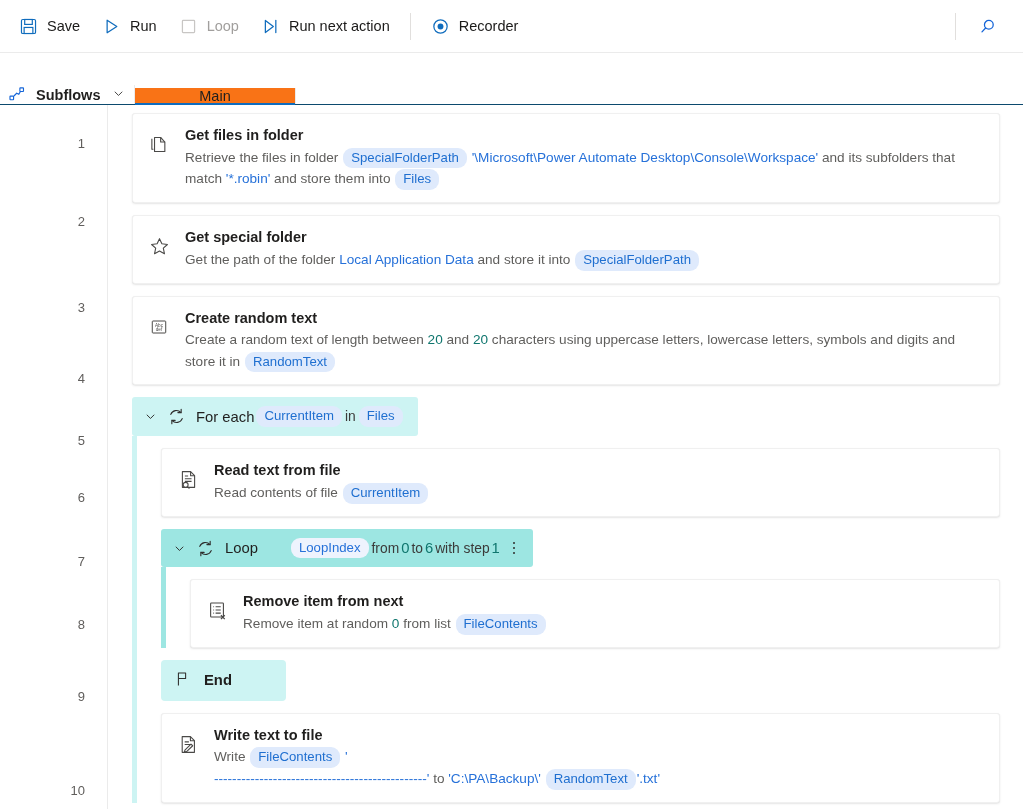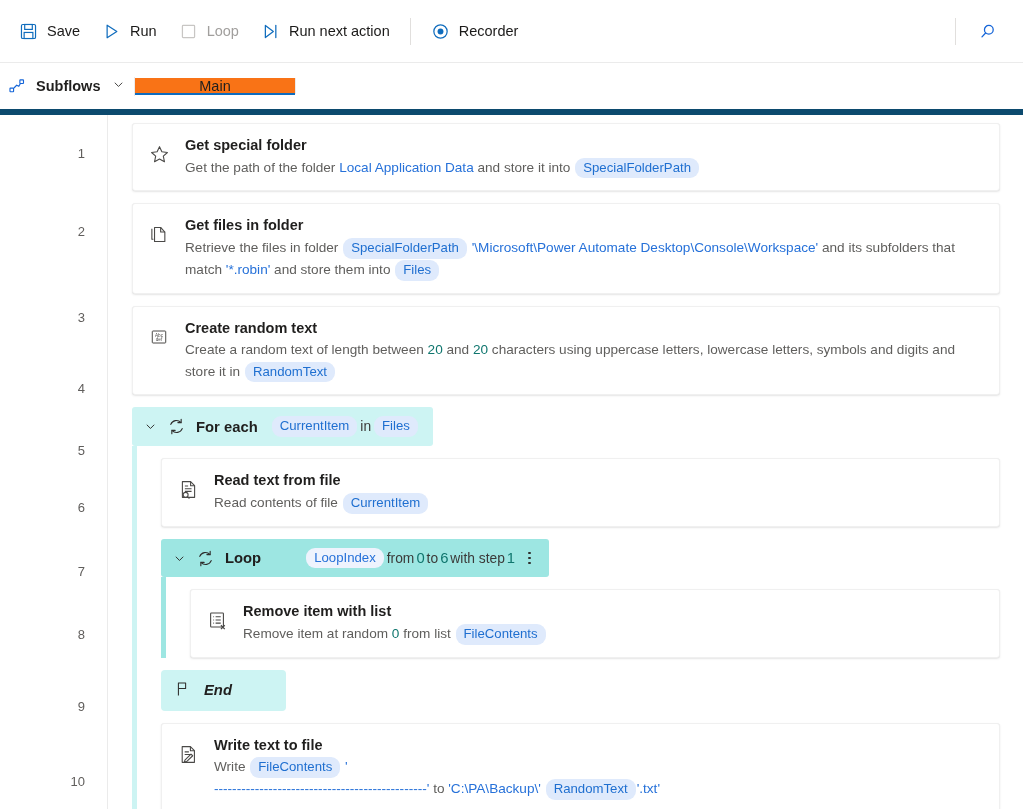--- a/index.html
+++ b/index.html
@@ -7,21 +7,21 @@
   html, body {
     margin: 0; padding: 0;
     width: 1023px; height: 809px;
     background: #ffffff;
     font-family: "Liberation Sans", sans-serif;
     overflow: hidden;
   }
 
   
   .toolbar {
-    height: 63px;
+    height: 53px;
     display: flex;
     align-items: center;
     padding: 0 14px 0 8px;
     background: #ffffff;
     border-bottom: 1px solid #ebebeb;
     position: relative;
   }
   .tb-btn {
     display: flex;
     align-items: center;
@@ -47,23 +47,23 @@
   .tb-search {
     width: 44px; height: 40px;
     display: flex; align-items: center; justify-content: center;
     border-radius: 3px; cursor: pointer;
   }
 
   
   .tabstrip {
     height: 52px;
     display: flex;
-    align-items: center;
+    align-items: flex-end;
     background: #ffffff;
-    border-bottom: 6px solid #0c4a6e;
+    border-bottom: 1px solid #0c4a6e;
   }
   .subflows {
     width: 135px;
     display: flex;
     align-items: center;
     gap: 9px;
     padding-left: 8px;
     cursor: pointer;
     border-right: 1px solid #ebebeb;
     font-size: 14.5px;
@@ -177,21 +177,21 @@
     gap: 0;
     border-radius: 3px;
     padding: 9px 14px 9px 11px;
     font-size: 14.8px;
     color: #201f1e;
     cursor: pointer;
     white-space: nowrap;
   }
   .head-foreach { background: #cdf4f3; }
   .head-loop    { background: #9de6e2; }
-  .head-label   { font-weight: 700; margin-right: 13px; }
+  .head-label   { font-weight: 400; margin-right: 1px; }
   .head-word    { color: #3b3a39; font-size: 13.8px; margin: 0 2px; }
   .head-chev { margin-right: 9px; display:flex; align-items:center; }
   .head-loopicon { margin-right: 10px; display:flex; align-items:center; }
   .head-dots {
     margin-left: 9px;
     display: flex; flex-direction: column; gap: 2.5px;
     padding: 2px 4px;
   }
   .head-dots i {
     width: 2.6px; height: 2.6px; border-radius: 50%;
@@ -228,21 +228,20 @@
     align-items: center;
     gap: 12px;
     background: #cdf4f3;
     border-radius: 4px;
     padding: 10px 40px 10px 13px;
     font-size: 14.8px;
     font-weight: 700;
     color: #201f1e;
     cursor: pointer;
     min-width: 125px;
-    font-style: italic;
   }
   .end-wrap { margin-bottom: 12px; }
   .pad-top-12 { padding-top: 12px; }
 </style>
 </head>
 <body>
 
 <div class="toolbar">
 
   <div class="tb-btn">
@@ -336,48 +335,48 @@
   <div class="gutter">
     <div class="num" style="top:32px">1</div>
     <div class="num" style="top:110px">2</div>
     <div class="num" style="top:196px">3</div>
     <div class="num" style="top:267px">4</div>
     <div class="num" style="top:329px">5</div>
     <div class="num" style="top:386px">6</div>
     <div class="num" style="top:450px">7</div>
     <div class="num" style="top:513px">8</div>
     <div class="num" style="top:585px">9</div>
-    <div class="num" style="top:660px">10</div>
+    <div class="num" style="top:679px">10</div>
   </div>
 
   <div class="canvas">
-
-    <div class="card">
-      <div class="card-icon">
-        <svg viewBox="0 0 22 22" width="21" height="21" fill="none" stroke="#4a4947" stroke-width="1.15" stroke-linejoin="round">
-          <path d="M11 2.8 L13.5 8.2 L19.3 8.9 L15.0 12.8 L16.2 18.6 L11 15.7 L5.8 18.6 L7.0 12.8 L2.7 8.9 L8.5 8.2 Z"></path>
-        </svg>
-      </div>
-      <div class="card-body">
-        <div class="card-title">Get special folder</div>
-        <div class="card-desc"><span>Get the path of the folder </span><span class="lit">Local Application Data</span><span> and store it into </span><span class="var">SpecialFolderPath</span></div>
-      </div>
-    </div>
 
     <div class="card">
       <div class="card-icon">
         <svg viewBox="0 0 22 22" width="21" height="21" fill="none" stroke="#4a4947" stroke-width="1.15" stroke-linejoin="round">
           <path d="M3.0 5.0 L3.0 16.0 L4.6 16.0"></path>
           <path d="M5.8 3.6 L5.8 18.4 L16.6 18.4 L16.6 8.4 L12.2 8.4 L12.2 3.6 Z"></path>
           <path d="M12.2 3.6 L16.6 8.4"></path>
         </svg>
       </div>
       <div class="card-body">
         <div class="card-title">Get files in folder</div>
         <div class="card-desc"><span>Retrieve the files in folder </span><span class="var">SpecialFolderPath</span>&nbsp;<span class="lit">'\Microsoft\Power Automate Desktop\Console\Workspace'</span><span> and its subfolders that match </span><span class="lit">'*.robin'</span><span> and store them into </span><span class="var">Files</span></div>
+      </div>
+    </div>
+
+    <div class="card">
+      <div class="card-icon">
+        <svg viewBox="0 0 22 22" width="21" height="21" fill="none" stroke="#4a4947" stroke-width="1.15" stroke-linejoin="round">
+          <path d="M11 2.8 L13.5 8.2 L19.3 8.9 L15.0 12.8 L16.2 18.6 L11 15.7 L5.8 18.6 L7.0 12.8 L2.7 8.9 L8.5 8.2 Z"></path>
+        </svg>
+      </div>
+      <div class="card-body">
+        <div class="card-title">Get special folder</div>
+        <div class="card-desc"><span>Get the path of the folder </span><span class="lit">Local Application Data</span><span> and store it into </span><span class="var">SpecialFolderPath</span></div>
       </div>
     </div>
 
     <div class="card">
       <div class="card-icon">
         <svg viewBox="0 0 22 22" width="20" height="20" fill="none" stroke="#4a4947" stroke-width="1.1">
           <rect x="3.6" y="4.4" width="14.8" height="13.2" rx="0.8"></rect>
           <text x="11" y="10.6" font-size="5.1" fill="#4a4947" stroke="none" text-anchor="middle" font-family="Liberation Sans, sans-serif">Abc</text>
           <text x="11" y="15.9" font-size="5.1" fill="#4a4947" stroke="none" text-anchor="middle" font-family="Liberation Sans, sans-serif">def</text>
         </svg>
@@ -465,21 +464,21 @@
               <div class="card-icon">
                 <svg viewBox="0 0 22 22" width="21" height="21" fill="none" stroke="#4a4947" stroke-width="1.15" stroke-linejoin="round">
                   <rect x="3.8" y="3.2" width="13.4" height="14.6" rx="0.8"></rect>
                   <path d="M6.6 7.0 L7.4 7.0 M9.0 7.0 L14.4 7.0"></path>
                   <path d="M6.6 10.4 L7.4 10.4 M9.0 10.4 L14.4 10.4"></path>
                   <path d="M6.6 13.8 L7.4 13.8 M9.0 13.8 L14.4 13.8"></path>
                   <path d="M14.6 16.0 L18.6 20.0 M18.6 16.0 L14.6 20.0" stroke-width="1.3"></path>
                 </svg>
               </div>
               <div class="card-body">
-                <div class="card-title">Remove item with list</div>
+                <div class="card-title">Remove item from next</div>
                 <div class="card-desc"><span>Remove item at random </span><span class="num">0</span><span> from list </span><span class="var">FileContents</span></div>
               </div>
             </div>
           </div>
 
           
           <div class="end-wrap">
             <div class="end-block">
               <span>
                 <svg viewBox="0 0 22 22" width="18" height="18" fill="none" stroke="#2f2e2d" stroke-width="1.3" stroke-linejoin="round">

